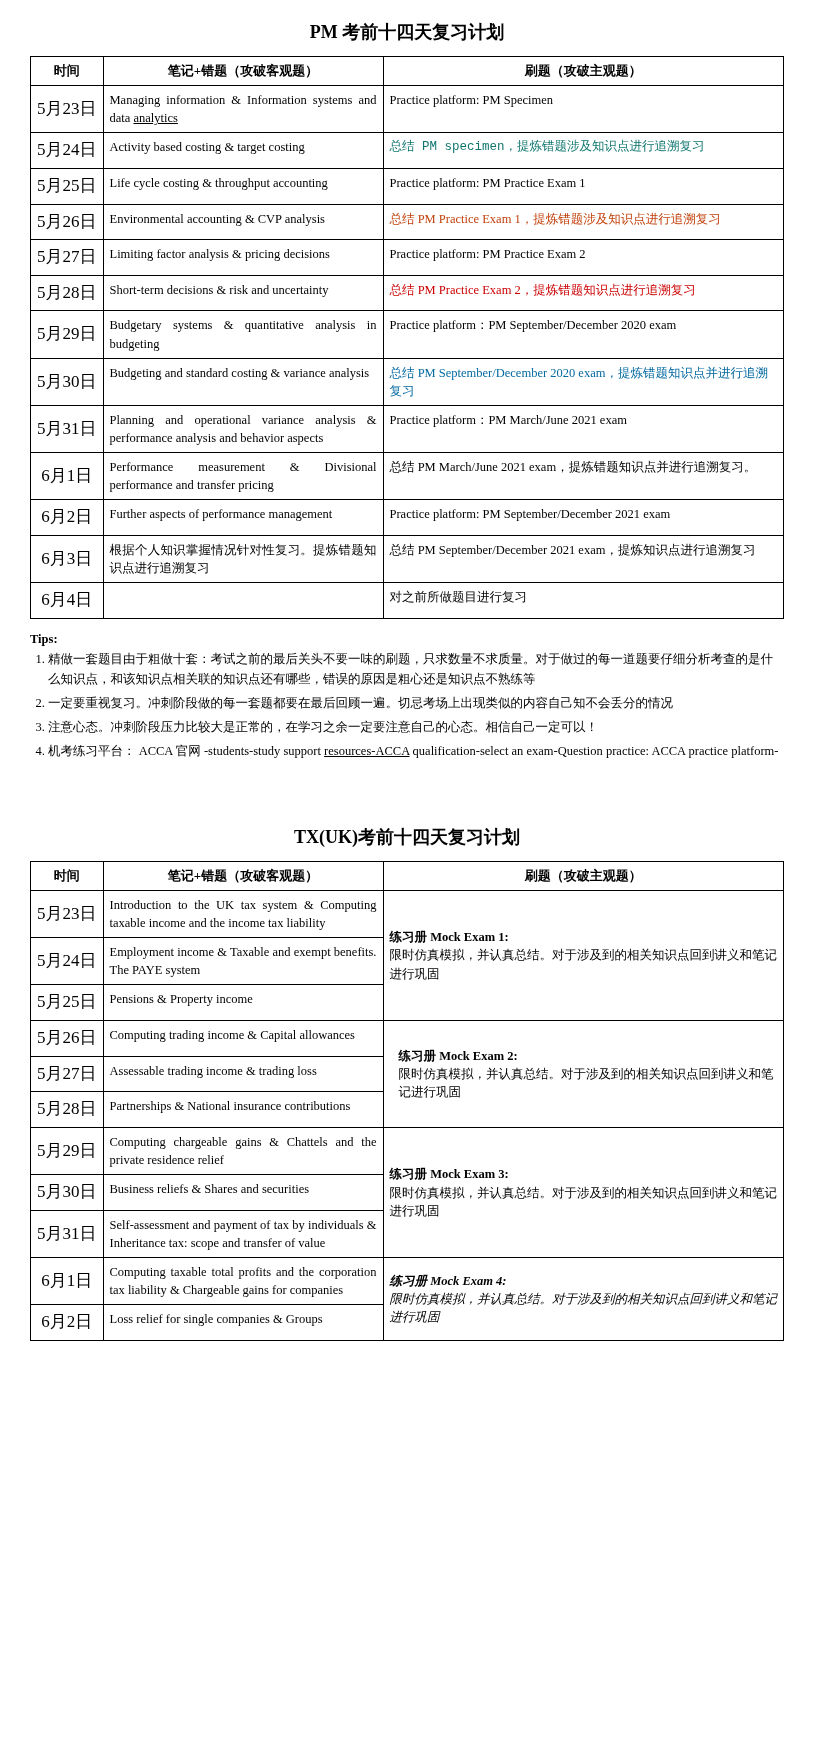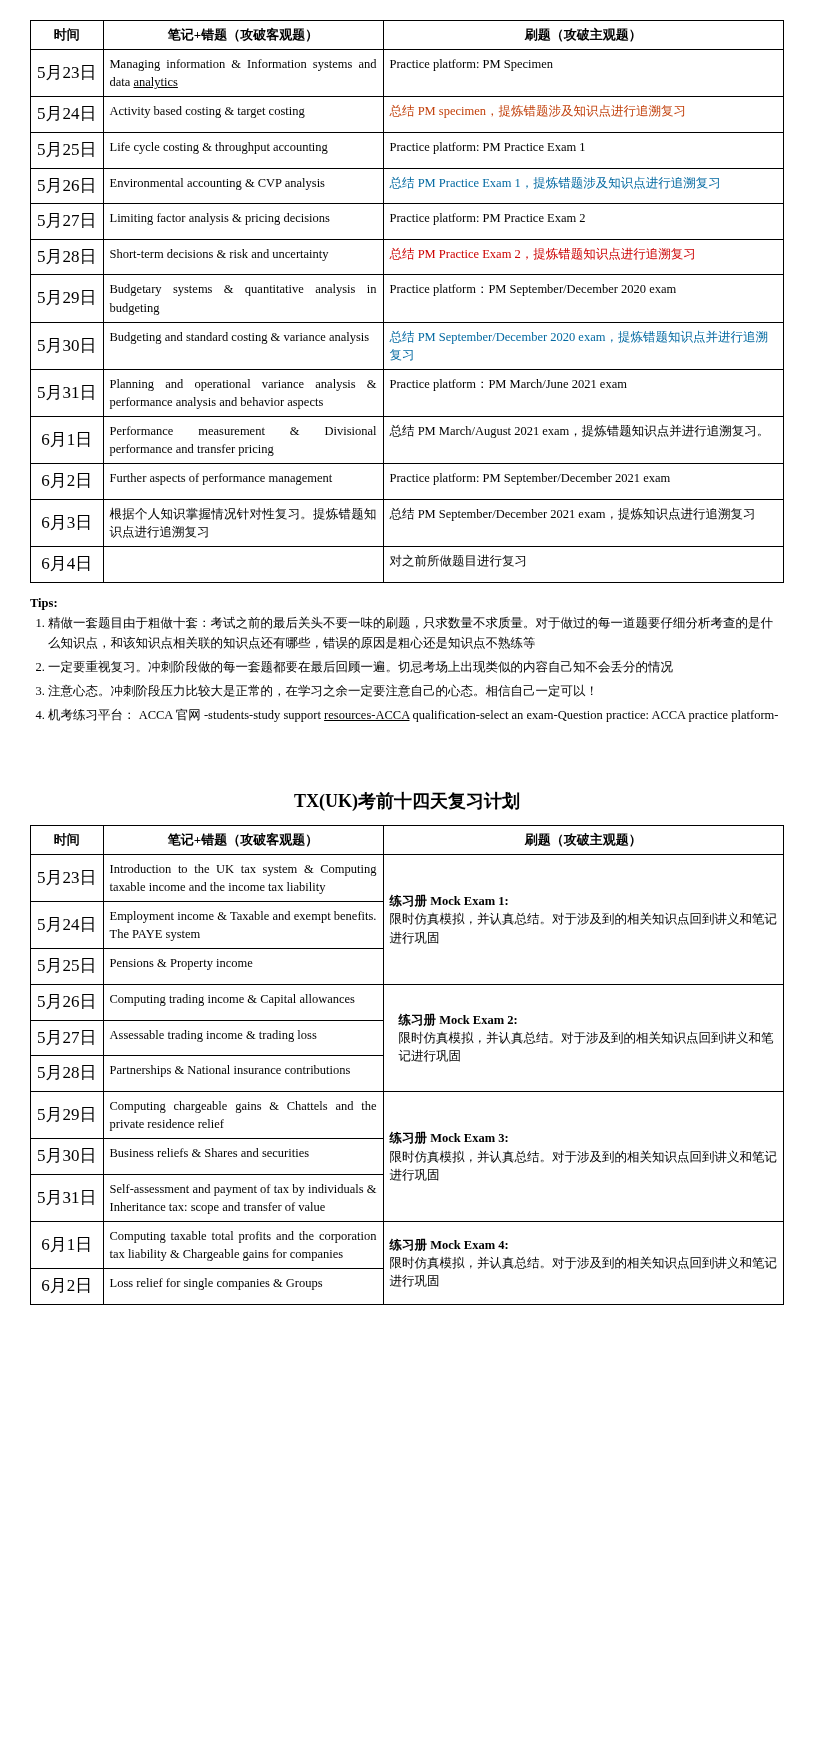--- a/index.html
+++ b/index.html
@@ -67,49 +67,50 @@
     }
     .section-gap {
       height: 60px;
     }
   </style>
 </head>
 <body>
 
 <div class="page">
 
+  <h1>PM 考前十四天复习计划</h1>
 
   <table>
     <thead>
       <tr>
         <th style="width:70px;">时间</th>
         <th style="width:280px;">笔记+错题（攻破客观题）</th>
         <th>刷题（攻破主观题）</th>
       </tr>
     </thead>
     <tbody id="pm-tbody">
     <tr>
           <td class="date-cell">5月23日</td>
           <td class="note-cell">Managing information &amp; Information systems and data <span style="text-decoration:underline">analytics</span></td>
           <td class="drill-cell">Practice platform: PM Specimen</td>
         </tr>
         <tr>
           <td class="date-cell">5月24日</td>
           <td class="note-cell">Activity based costing &amp; target costing</td>
-          <td class="drill-cell" style="color: #c2410c;">总结 PM specimen，提炼错题涉及知识点进行追溯复习</td>
+          <td class="drill-cell" style="color: #0f766e; font-family: Liberation Mono, monospace;">总结 PM specimen，提炼错题涉及知识点进行追溯复习</td>
         </tr>
         <tr>
           <td class="date-cell">5月25日</td>
           <td class="note-cell">Life cycle costing &amp; throughput accounting</td>
           <td class="drill-cell">Practice platform: PM Practice Exam 1</td>
         </tr>
         <tr>
           <td class="date-cell">5月26日</td>
           <td class="note-cell">Environmental accounting &amp; CVP analysis</td>
-          <td class="drill-cell" style="color: #0369a1;">总结 PM Practice Exam 1，提炼错题涉及知识点进行追溯复习</td>
+          <td class="drill-cell" style="color: #c2410c;">总结 PM Practice Exam 1，提炼错题涉及知识点进行追溯复习</td>
         </tr>
         <tr>
           <td class="date-cell">5月27日</td>
           <td class="note-cell">Limiting factor analysis &amp; pricing decisions</td>
           <td class="drill-cell">Practice platform: PM Practice Exam 2</td>
         </tr>
         <tr>
           <td class="date-cell">5月28日</td>
           <td class="note-cell">Short-term decisions &amp; risk and uncertainty</td>
           <td class="drill-cell" style="color: rgb(204, 0, 0);">总结 PM Practice Exam 2，提炼错题知识点进行追溯复习</td>
@@ -125,21 +126,21 @@
           <td class="drill-cell" style="color: #0369a1;">总结 PM September/December 2020 exam，提炼错题知识点并进行追溯复习</td>
         </tr>
         <tr>
           <td class="date-cell">5月31日</td>
           <td class="note-cell">Planning and operational variance analysis &amp; performance analysis and behavior aspects</td>
           <td class="drill-cell">Practice platform：PM March/June 2021 exam</td>
         </tr>
         <tr>
           <td class="date-cell">6月1日</td>
           <td class="note-cell">Performance measurement &amp; Divisional performance and transfer pricing</td>
-          <td class="drill-cell">总结 PM March/August 2021 exam，提炼错题知识点并进行追溯复习。</td>
+          <td class="drill-cell">总结 PM March/June 2021 exam，提炼错题知识点并进行追溯复习。</td>
         </tr>
         <tr>
           <td class="date-cell">6月2日</td>
           <td class="note-cell">Further aspects of performance management</td>
           <td class="drill-cell">Practice platform: PM September/December 2021 exam</td>
         </tr>
         <tr>
           <td class="date-cell">6月3日</td>
           <td class="note-cell">根据个人知识掌握情况针对性复习。提炼错题知识点进行追溯复习</td>
           <td class="drill-cell">总结 PM September/December 2021 exam，提炼知识点进行追溯复习</td>
@@ -210,21 +211,21 @@
           <td class="date-cell">5月30日</td>
           <td class="note-cell">Business reliefs &amp; Shares and securities</td>
         </tr>
         <tr>
           <td class="date-cell">5月31日</td>
           <td class="note-cell">Self-assessment and payment of tax by individuals &amp; Inheritance tax: scope and transfer of value</td>
         </tr>
         <tr>
           <td class="date-cell">6月1日</td>
           <td class="note-cell">Computing taxable total profits and the corporation tax liability &amp; Chargeable gains for companies</td>
-          <td class="drill-cell" rowspan="2" style="vertical-align: middle;"><strong>练习册 Mock Exam 4:</strong><br>限时仿真模拟，并认真总结。对于涉及到的相关知识点回到讲义和笔记进行巩固</td>
+          <td class="drill-cell" rowspan="2" style="vertical-align: middle; font-style: italic;"><strong>练习册 Mock Exam 4:</strong><br>限时仿真模拟，并认真总结。对于涉及到的相关知识点回到讲义和笔记进行巩固</td>
         </tr>
         <tr>
           <td class="date-cell">6月2日</td>
           <td class="note-cell">Loss relief for single companies &amp; Groups</td>
         </tr>
       </tbody>
   </table>
 
 </div>
 

